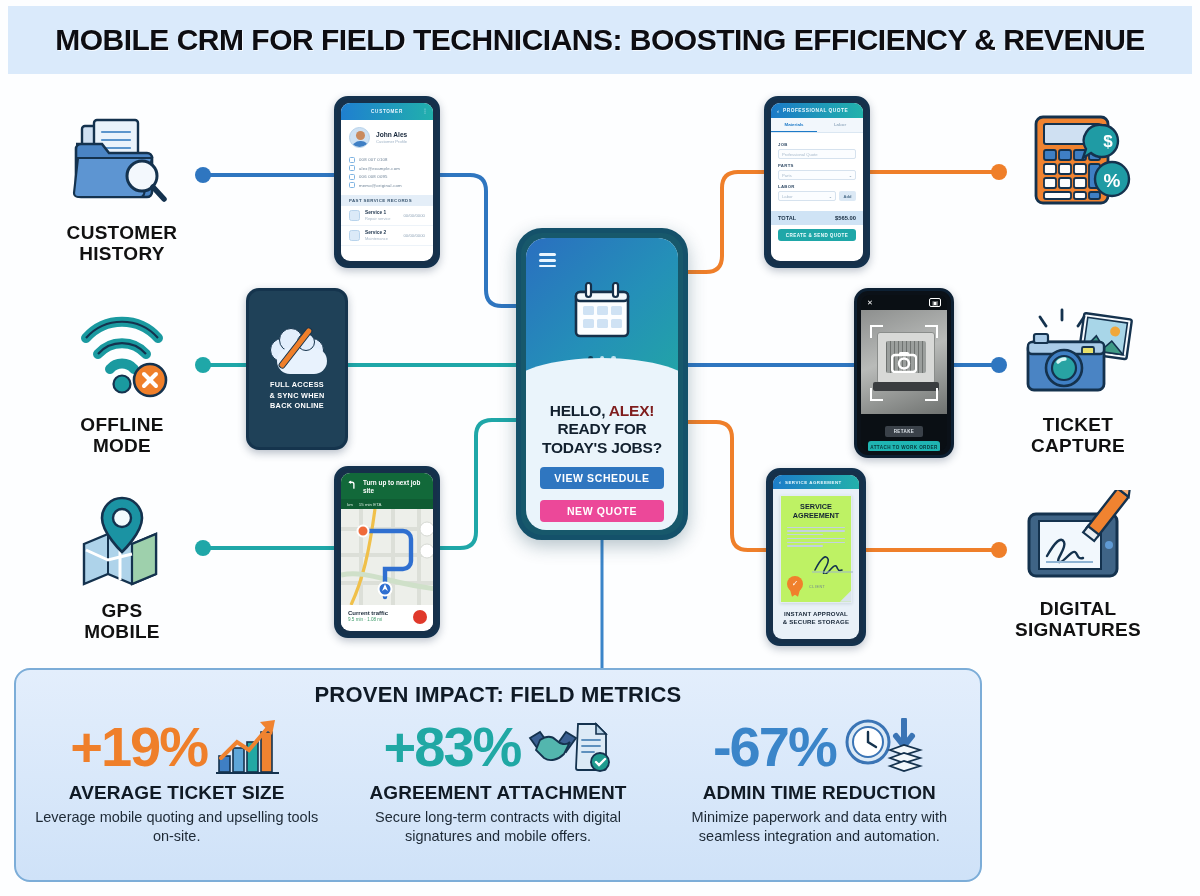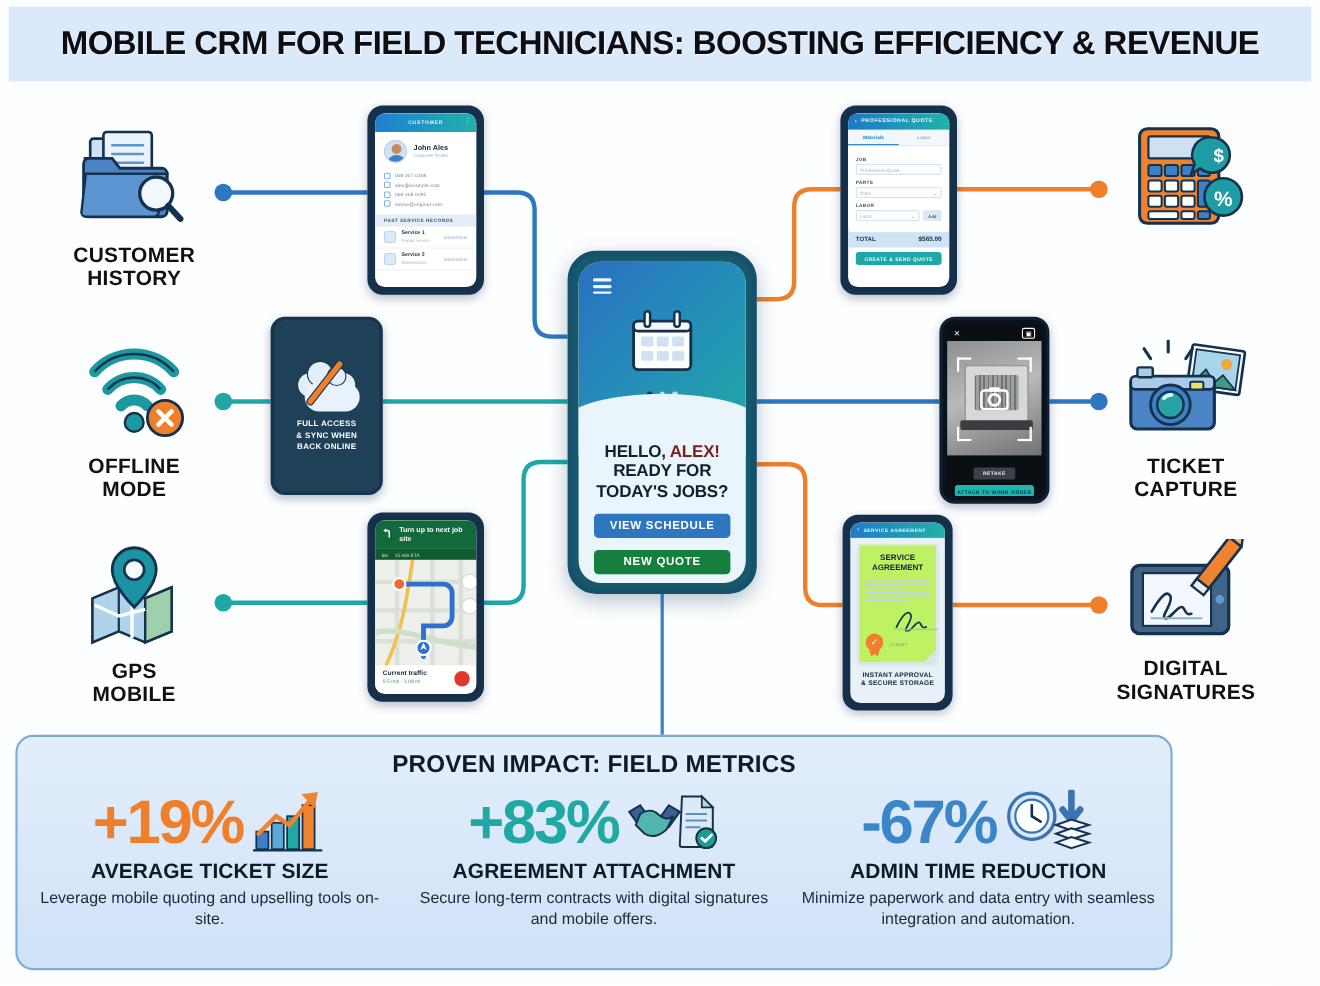--- a/index.html
+++ b/index.html
@@ -171,25 +171,25 @@
   .cal{position:absolute;left:50%;top:44px;transform:translateX(-50%);}
   .dots3{position:absolute;left:50%;top:118px;transform:translateX(-50%);display:flex;gap:7px;}
   .dots3 b{width:4.6px;height:4.6px;border-radius:50%;background:#bfe0ee;display:block;}
   .dots3 b.on{background:#0e3f58;}
   .hero-body{position:relative;padding:16px 14px 0;text-align:center;}
   .hero-h{font-size:15.5px;font-weight:700;color:#12202e;line-height:1.18;letter-spacing:-.2px;}
   .hero-h .hl{color:#7f1d1d;}
   .hero-btn{height:22px;border-radius:4px;display:flex;align-items:center;justify-content:center;
      font-size:10.5px;font-weight:700;letter-spacing:.6px;margin-top:10px;color:#fff;}
   .hero-btn.b1{background:#2f76c0;}
-  .hero-btn.b2{background:#15803d;margin-top:11px;}
+  .hero-btn.b2{background:#ec4899;margin-top:11px;}
 
   
   .metrics {
-    position:absolute; left: 14px; top: 668px; width: 1052px; height: 214px;
+    position:absolute; left: 14px; top: 668px; width: 968px; height: 214px;
     background: linear-gradient(180deg,#e3eefc 0%, #cfe2f8 100%);
     border: 2.5px solid #7cadd8; border-radius: 16px;
   }
   .metrics h2 {
     text-align:center; font-size: 22px; font-weight:700; color:#0f1a26;
     letter-spacing:.2px; margin-top: 12px;
   }
   .mrow { display:flex; margin-top: 6px; }
   .mcell { flex:1; text-align:center; padding: 0 10px; }
   .mtop { display:flex; align-items:center; justify-content:center; gap:6px; height: 66px;}

